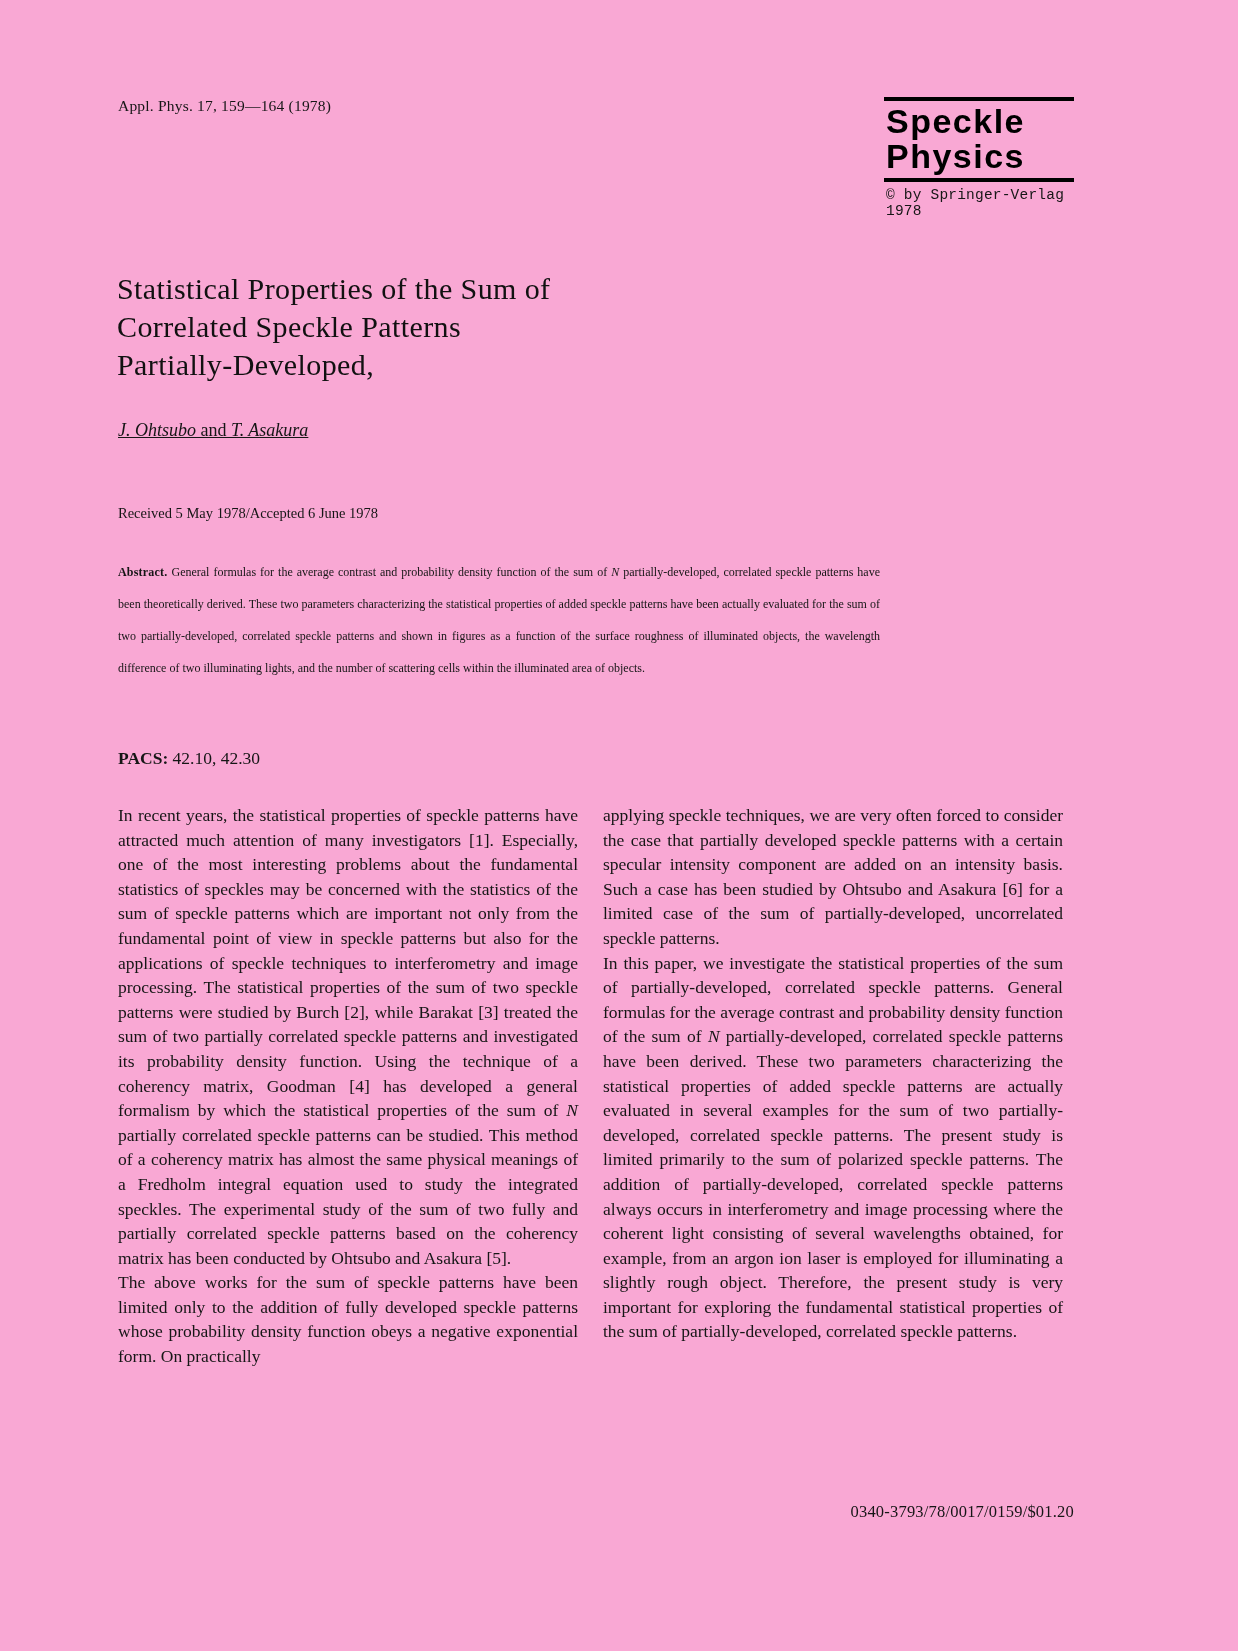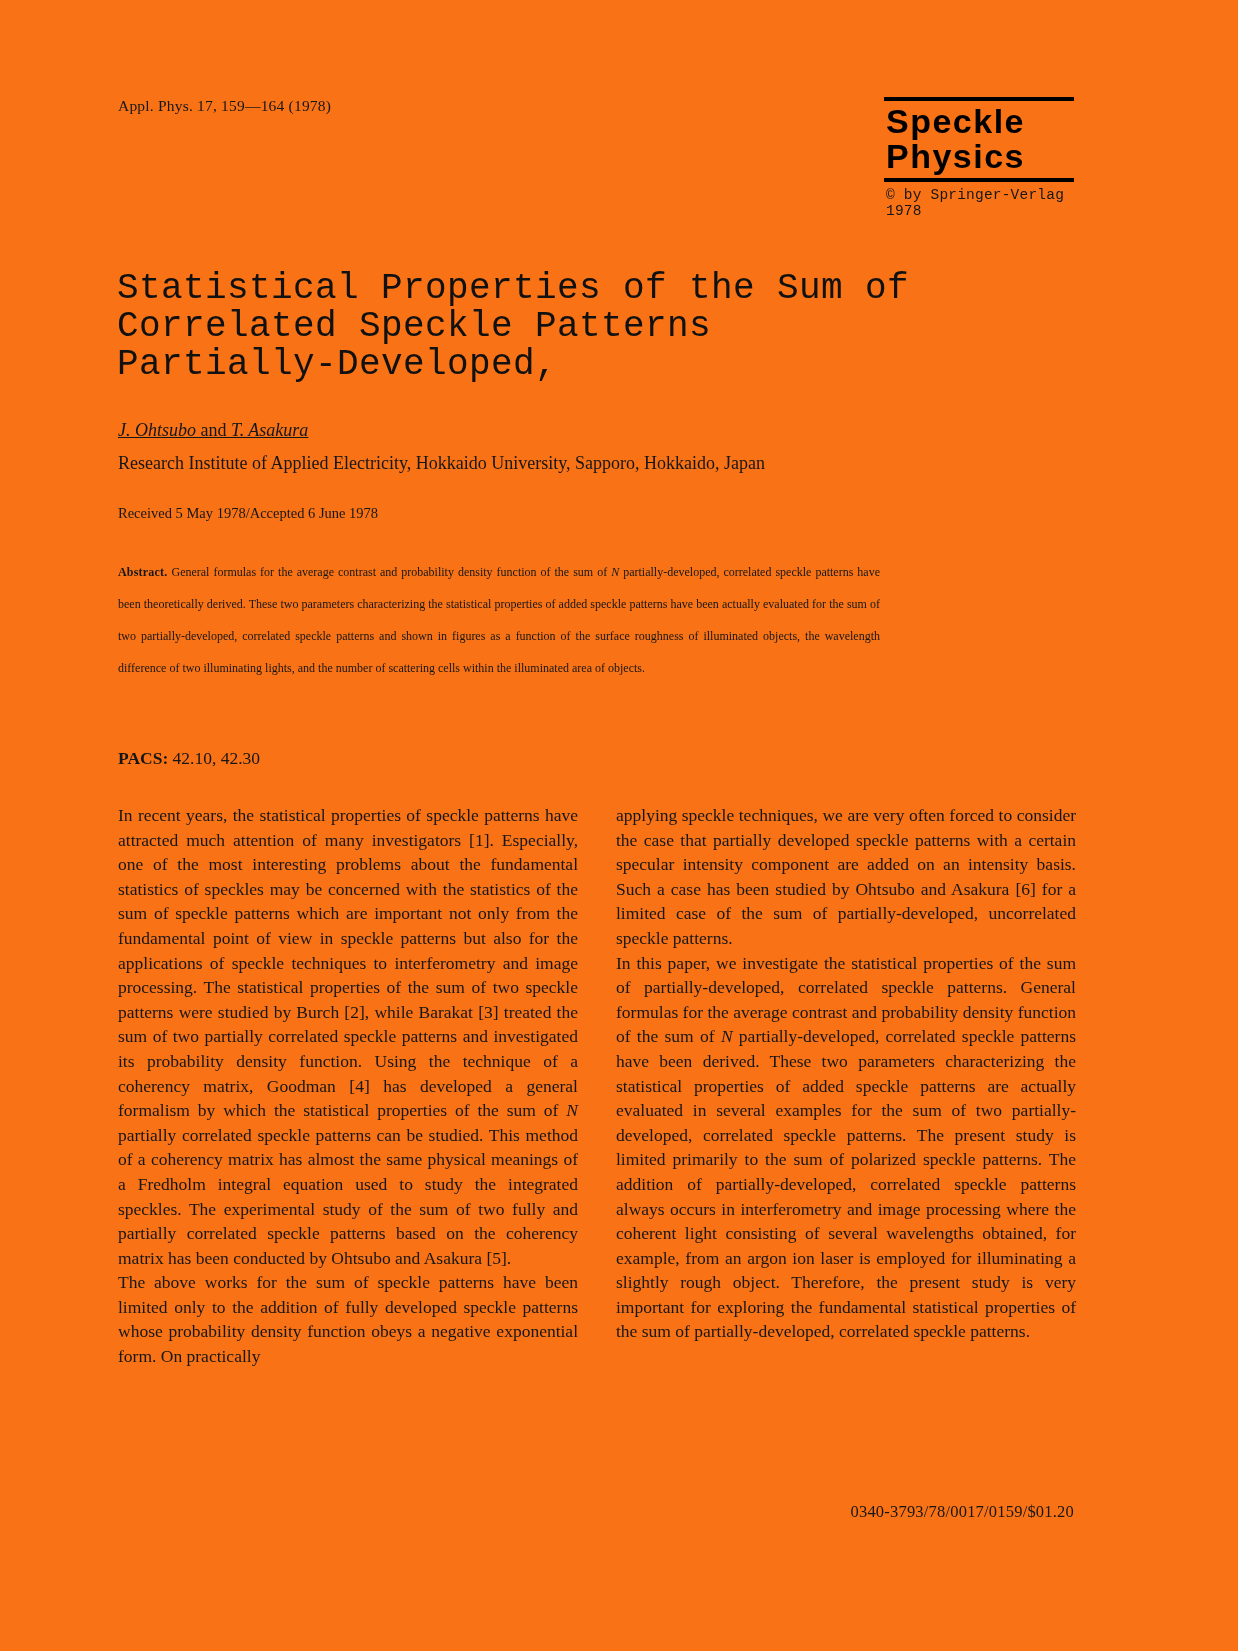--- a/index.html
+++ b/index.html
@@ -3,21 +3,21 @@
 <meta charset="utf-8">
 <style>
   * { box-sizing: border-box; }
   html, body { margin: 0; padding: 0; }
   body { background: #e8e8e8; }
   .page {
     position: relative;
     width: 1238px;
     height: 1651px;
     margin: 0 auto;
-    background: #f97316;
+    background: #f9a8d4;
     color: #161616;
     font-family: "Liberation Serif", serif;
     overflow: hidden;
   }
 
   
   .journal-ref {
     position: absolute;
     left: 118px;
     top: 97px;
@@ -50,25 +50,24 @@
     font-family: Liberation Mono, monospace;
   }
 
   
   .title {
     position: absolute;
     left: 117px;
     top: 270px;
     margin: 0;
     font-weight: 400;
-    font-size: 36px;
+    font-size: 30px;
     line-height: 38px;
     letter-spacing: 0.4px;
     color: #111;
-    font-family: Liberation Mono, monospace;
   }
   .title-line { display: block; }
 
   .authors {
     position: absolute;
     left: 118px;
     top: 420px;
     font-size: 18px;
     text-decoration: underline;
   }
@@ -106,21 +105,21 @@
     font-size: 17.5px;
   }
 
   
   .columns {
     position: absolute;
     left: 118px;
     top: 803px;
     width: 958px;
     display: flex;
-    gap: 38px;
+    gap: 25px;
   }
   .column { width: 460px; }
   .body-para {
     margin: 0;
     font-size: 17.5px;
     line-height: 24.6px;
     text-align: justify;
   }
 
   
@@ -150,21 +149,20 @@
   </div>
 
   <h1 class="title">
     <span class="title-line">Statistical Properties of the Sum of</span>
     <span class="title-line">Correlated Speckle Patterns</span>
     <span class="title-line">Partially-Developed,</span>
   </h1>
 
   <div class="authors"><i>J. Ohtsubo</i> and <i>T. Asakura</i></div>
 
-  <div class="affiliation">Research Institute of Applied Electricity, Hokkaido University, Sapporo, Hokkaido, Japan</div>
 
   <div class="received">Received 5 May 1978/Accepted 6 June 1978</div>
 
   <p class="abstract"><b>Abstract.</b> <span>General formulas for the average contrast and probability density function of the sum of <i>N</i> partially-developed, correlated speckle patterns have been theoretically derived. These two parameters characterizing the statistical properties of added speckle patterns have been actually evaluated for the sum of two partially-developed, correlated speckle patterns and shown in figures as a function of the surface roughness of illuminated objects, the wavelength difference of two illuminating lights, and the number of scattering cells within the illuminated area of objects.</span></p>
 
   <p class="pacs"><b>PACS:</b> <span>42.10, 42.30</span></p>
 
   <div class="columns">
     <div class="column">
       <p class="body-para">In recent years, the statistical properties of speckle patterns have attracted much attention of many investigators [1]. Especially, one of the most interesting problems about the fundamental statistics of speckles may be concerned with the statistics of the sum of speckle patterns which are important not only from the fundamental point of view in speckle patterns but also for the applications of speckle techniques to interferometry and image processing. The statistical properties of the sum of two speckle patterns were studied by Burch [2], while Barakat [3] treated the sum of two partially correlated speckle patterns and investigated its probability density function. Using the technique of a coherency matrix, Goodman [4] has developed a general formalism by which the statistical properties of the sum of <i>N</i> partially correlated speckle patterns can be studied. This method of a coherency matrix has almost the same physical meanings of a Fredholm integral equation used to study the integrated speckles. The experimental study of the sum of two fully and partially correlated speckle patterns based on the coherency matrix has been conducted by Ohtsubo and Asakura [5].</p>

